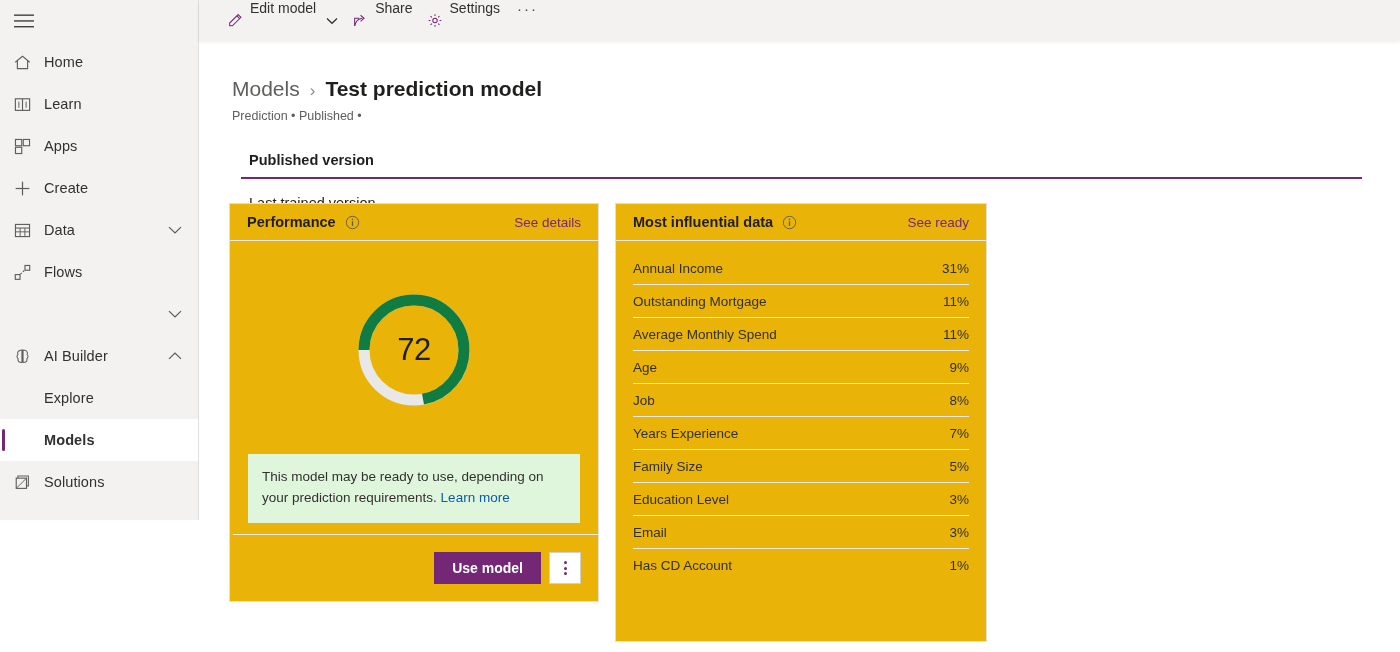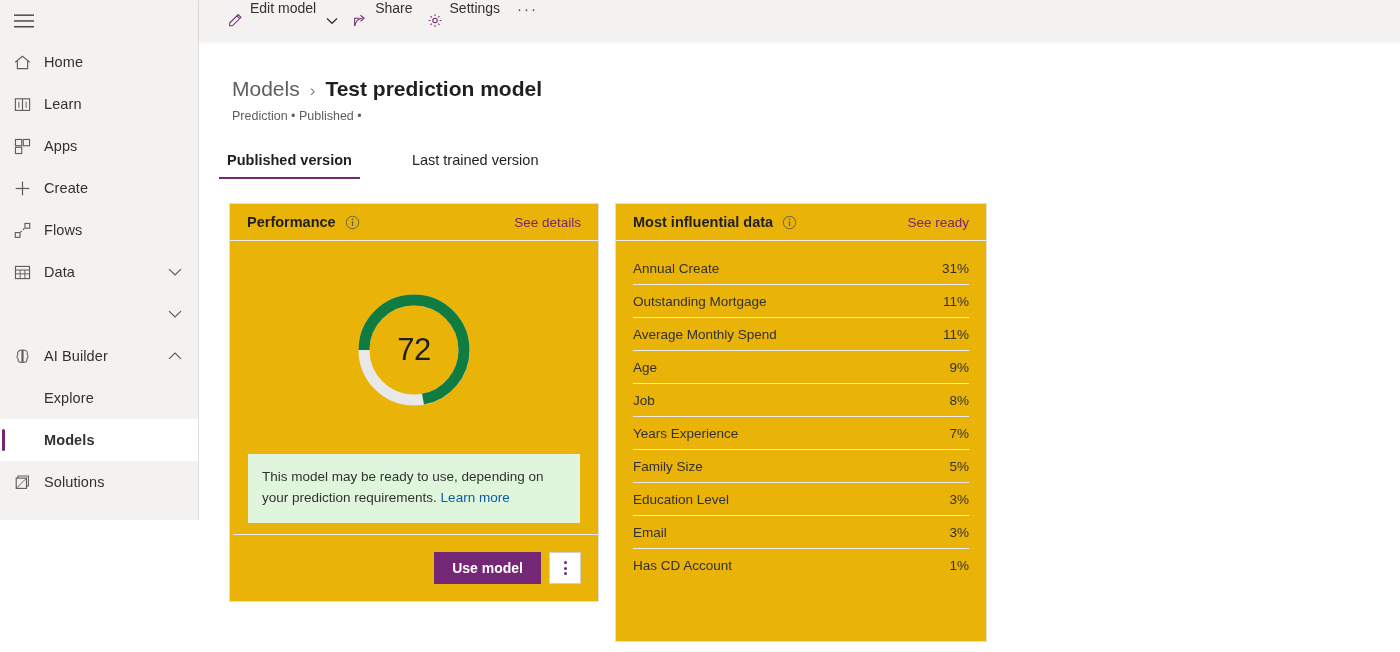--- a/index.html
+++ b/index.html
@@ -86,22 +86,22 @@
   .bc-root { font-size: 21px; color: #605e5c; cursor: pointer; }
   .bc-sep  { font-size: 17px; color: #8a8886; }
   .bc-cur  { font-size: 21px; color: #201f1e; font-weight: bold; }
 
   .submeta {
     padding-left: 33px; margin-top: 8px;
     font-size: 12.5px; color: #605e5c;
   }
 
   .tabs {
-    padding-left: 20px; margin-top: 29px;
-    display: flex; gap: 6px; border-bottom: 0px;
+    padding-left: 42px; margin-top: 29px;
+    display: flex; gap: 16px; border-bottom: 0px; flex-direction: column;
   }
   .tab {
     font-size: 14.5px; color: #201f1e; cursor: pointer;
     padding: 0 8px 11px 8px; position: relative; margin-right: 38px;
   }
   .tab.active { font-weight: bold; }
   .tab.active::after {
     content: ""; position: absolute; left: 0; right: 0; bottom: 0;
     height: 2px; background: #742774;
   }
@@ -246,44 +246,44 @@
               <line x1="10" y1="2.8" x2="10" y2="17.2" stroke="#605e5c" stroke-width="1.3"></line>
               <line x1="2.8" y1="10" x2="17.2" y2="10" stroke="#605e5c" stroke-width="1.3"></line>
             </svg>
         </span>
         <span class="nav-label">Create</span>
       </div>
 
       <div class="nav-item">
         <span class="nav-icon">
           <svg width="19" height="19" viewBox="0 0 20 20">
-              <rect x="2.4" y="12.2" width="5" height="5" fill="none" stroke="#605e5c" stroke-width="1.2"></rect>
-              <rect x="12.6" y="2.6" width="5" height="5" fill="none" stroke="#605e5c" stroke-width="1.2"></rect>
-              <line x1="7.8" y1="11.8" x2="12.2" y2="7.6" stroke="#605e5c" stroke-width="1.2" stroke-dasharray="2 1.6"></line>
-            </svg>
-        </span>
-        <span class="nav-label">Flows</span>
-      </div>
-
-      <div class="nav-item">
-        <span class="nav-icon">
-          <svg width="19" height="19" viewBox="0 0 20 20">
               <rect x="2.6" y="3.6" width="14.8" height="12.8" fill="none" stroke="#605e5c" stroke-width="1.2"></rect>
               <line x1="2.6" y1="7.4" x2="17.4" y2="7.4" stroke="#605e5c" stroke-width="1.1"></line>
               <line x1="2.6" y1="11.4" x2="17.4" y2="11.4" stroke="#605e5c" stroke-width="1"></line>
               <line x1="7.5" y1="7.4" x2="7.5" y2="16.4" stroke="#605e5c" stroke-width="1"></line>
               <line x1="12.5" y1="7.4" x2="12.5" y2="16.4" stroke="#605e5c" stroke-width="1"></line>
             </svg>
         </span>
         <span class="nav-label">Data</span>
         <span class="chev">
           <svg width="14" height="9" viewBox="0 0 14 9">
               <polyline points="1,1.6 7,7.4 13,1.6" fill="none" stroke="#605e5c" stroke-width="1.3"></polyline>
             </svg>
         </span>
+      </div>
+
+      <div class="nav-item">
+        <span class="nav-icon">
+          <svg width="19" height="19" viewBox="0 0 20 20">
+              <rect x="2.4" y="12.2" width="5" height="5" fill="none" stroke="#605e5c" stroke-width="1.2"></rect>
+              <rect x="12.6" y="2.6" width="5" height="5" fill="none" stroke="#605e5c" stroke-width="1.2"></rect>
+              <line x1="7.8" y1="11.8" x2="12.2" y2="7.6" stroke="#605e5c" stroke-width="1.2" stroke-dasharray="2 1.6"></line>
+            </svg>
+        </span>
+        <span class="nav-label">Flows</span>
       </div>
 
       <div class="nav-item spacer-row">
         <span class="chev">
           <svg width="14" height="9" viewBox="0 0 14 9">
               <polyline points="1,1.6 7,7.4 13,1.6" fill="none" stroke="#605e5c" stroke-width="1.3"></polyline>
             </svg>
         </span>
       </div>
 
@@ -438,21 +438,21 @@
                   <circle cx="8" cy="4.7" r=".85" fill="#605e5c"></circle>
                   <rect x="7.3" y="6.6" width="1.4" height="5.1" fill="#605e5c"></rect>
                 </svg>
             </span>
           </div>
           <span class="card-link">See ready</span>
         </div>
 
         <div class="infl-list">
           <div class="infl-row">
-            <span class="infl-name">Annual Create</span>
+            <span class="infl-name">Annual Income</span>
             <span class="infl-val">31%</span>
           </div>
           <div class="infl-row">
             <span class="infl-name">Outstanding Mortgage</span>
             <span class="infl-val">11%</span>
           </div>
           <div class="infl-row">
             <span class="infl-name">Average Monthly Spend</span>
             <span class="infl-val">11%</span>
           </div>

